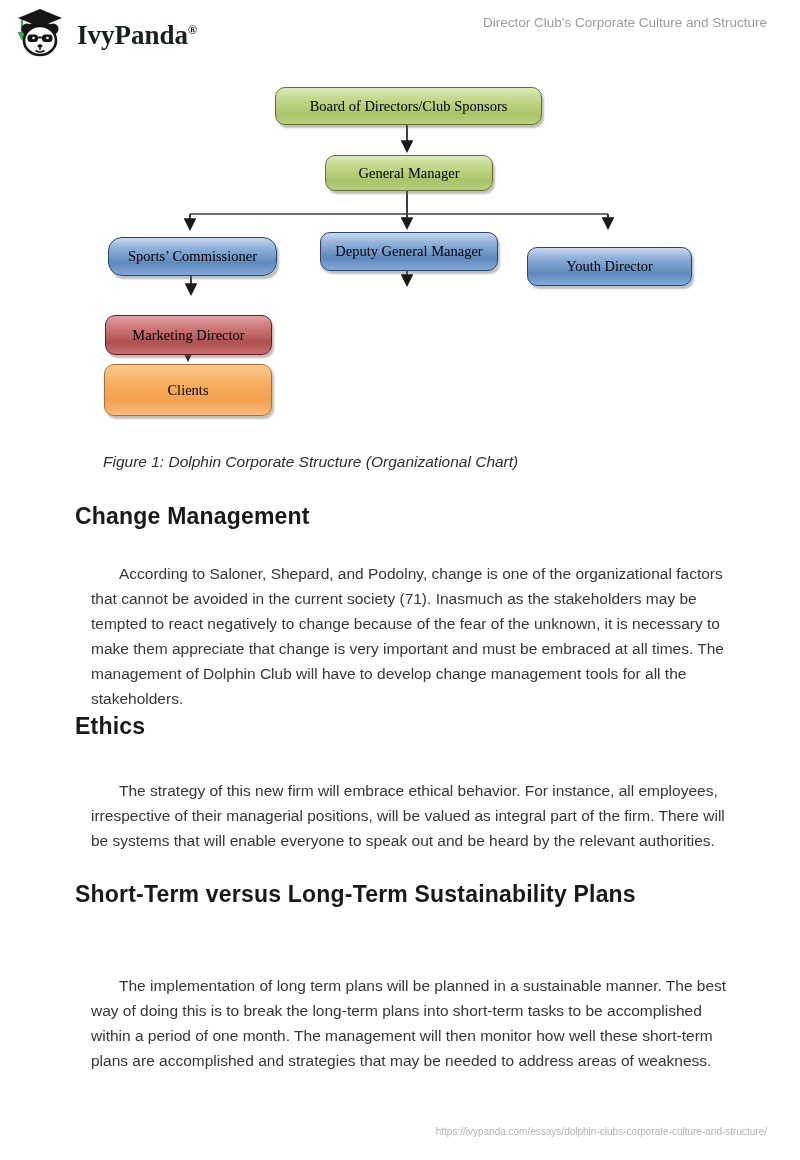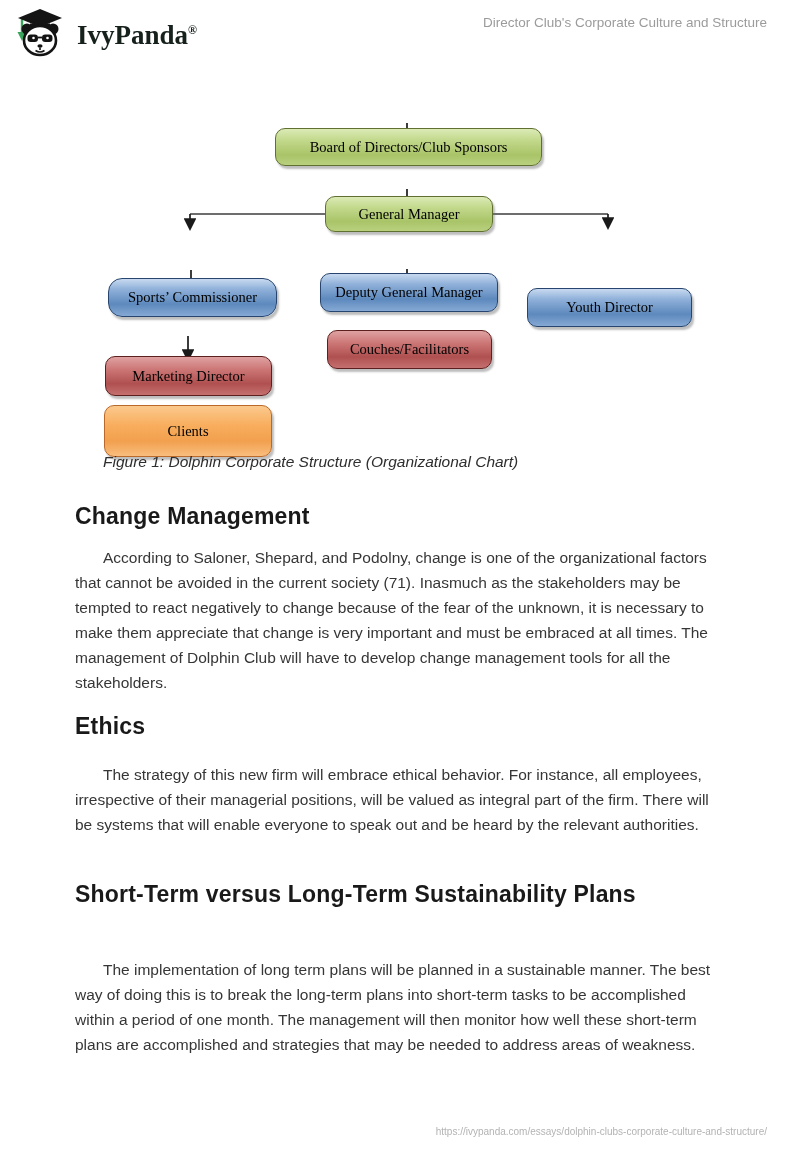--- a/index.html
+++ b/index.html
@@ -16,21 +16,20 @@
   .doc-title { position:absolute; top:15px; right:33px; font-size:13.5px; color:#9b9b9b; }
 
   
   .chart { position:absolute; top:75px; left:0; width:800px; height:380px; }
   .connectors { position:absolute; top:0; left:0; }
   .node {
     position:absolute; display:flex; align-items:center; justify-content:center;
     text-align:center; border-radius:10px; border:1.6px solid;
     font-family:"Liberation Serif", serif; font-size:14.5px; color:#000;
     box-shadow:2px 3px 2px rgba(110,110,110,0.45);
-    margin-top:41px;
   }
   .node.green  { background:linear-gradient(#dcebb6 0%,#c3d98d 30%,#a9c468 72%,#b9d07f 100%); border-color:#5f7031; }
   .node.blue   { background:linear-gradient(#c8daf0 0%,#8fb0d9 28%,#5d89bd 68%,#86a9d4 100%); border-color:#27456e; }
   .node.red    { background:linear-gradient(#e0a2a2 0%,#cd7777 32%,#b05050 70%,#c57070 100%); border-color:#5e1f1f; }
   .node.orange { background:linear-gradient(#fbc98d 0%,#f8ae5e 38%,#f2a04e 70%,#f9bd7e 100%); border-color:#b96a2a; }
 
   .n-board     { left:275px; top:12px;  width:265px; height:36px; }
   .n-gm        { left:325px; top:80px;  width:166px; height:34px; }
   .n-sports    { left:108px; top:162px; width:167px; height:37px;border-radius:14px; }
   .n-deputy    { left:320px; top:157px; width:176px; height:37px; }
@@ -39,21 +38,21 @@
   .n-couches   { left:327px; top:214px; width:163px; height:37px; }
   .n-clients   { left:104px; top:289px; width:166px; height:50px; }
 
   
   .caption { position:absolute; top:453px; left:103px; font-style:italic; font-size:15.5px; color:#2e2e2e; }
   .h2 { position:absolute; left:75px; margin:0; font-size:23px; font-weight:700; color:#191919; letter-spacing:0.2px; }
   .h-change { top:495px;margin-top:8px; }
   .h-ethics { top:713px; }
   .h-plans  { top:881px; }
   .para {
-    position:absolute; left:75px; width:650px; margin:0;
+    position:absolute; left:75px; width:650px; margin:16px;
     font-size:15.5px; line-height:25px; color:#363636; text-indent:28px;
   }
   .p-change { top:545px; }
   .p-ethics { top:762px; }
   .p-plans  { top:957px; }
 
   .footer-url { position:absolute; top:1126px; right:33px; font-size:10px; color:#b3b3b3; }
 </style>
 </head>
 <body>
@@ -98,21 +97,20 @@
       <line x1="191" y1="195" x2="191" y2="219" stroke="#1a1a1a" stroke-width="1.7" marker-end="url(#arw)"></line>
       <line x1="407" y1="194" x2="407" y2="210" stroke="#1a1a1a" stroke-width="1.7" marker-end="url(#arw)"></line>
       <line x1="188" y1="261" x2="188" y2="285" stroke="#1a1a1a" stroke-width="1.7" marker-end="url(#arw)"></line>
     </svg>
     <div class="node green  n-board">Board of Directors/Club Sponsors</div>
     <div class="node green  n-gm">General Manager</div>
     <div class="node blue   n-sports">Sports’ Commissioner</div>
     <div class="node blue   n-deputy">Deputy General Manager</div>
     <div class="node blue   n-youth">Youth Director</div>
     <div class="node red    n-marketing">Marketing Director</div>
-    <div class="node red    n-couches">Couches/Facilitators</div>
     <div class="node orange n-clients">Clients</div>
   </div>
 
   <div class="caption">Figure 1: Dolphin Corporate Structure (Organizational Chart)</div>
 
   <h2 class="h2 h-change">Change Management</h2>
   <p class="para p-change">According to Saloner, Shepard, and Podolny, change is one of the organizational factors that cannot be avoided in the current society (71). Inasmuch as the stakeholders may be tempted to react negatively to change because of the fear of the unknown, it is necessary to make them appreciate that change is very important and must be embraced at all times. The management of Dolphin Club will have to develop change management tools for all the stakeholders.</p>
 
   <h2 class="h2 h-ethics">Ethics</h2>
   <p class="para p-ethics">The strategy of this new firm will embrace ethical behavior. For instance, all employees, irrespective of their managerial positions, will be valued as integral part of the firm. There will be systems that will enable everyone to speak out and be heard by the relevant authorities.</p>

